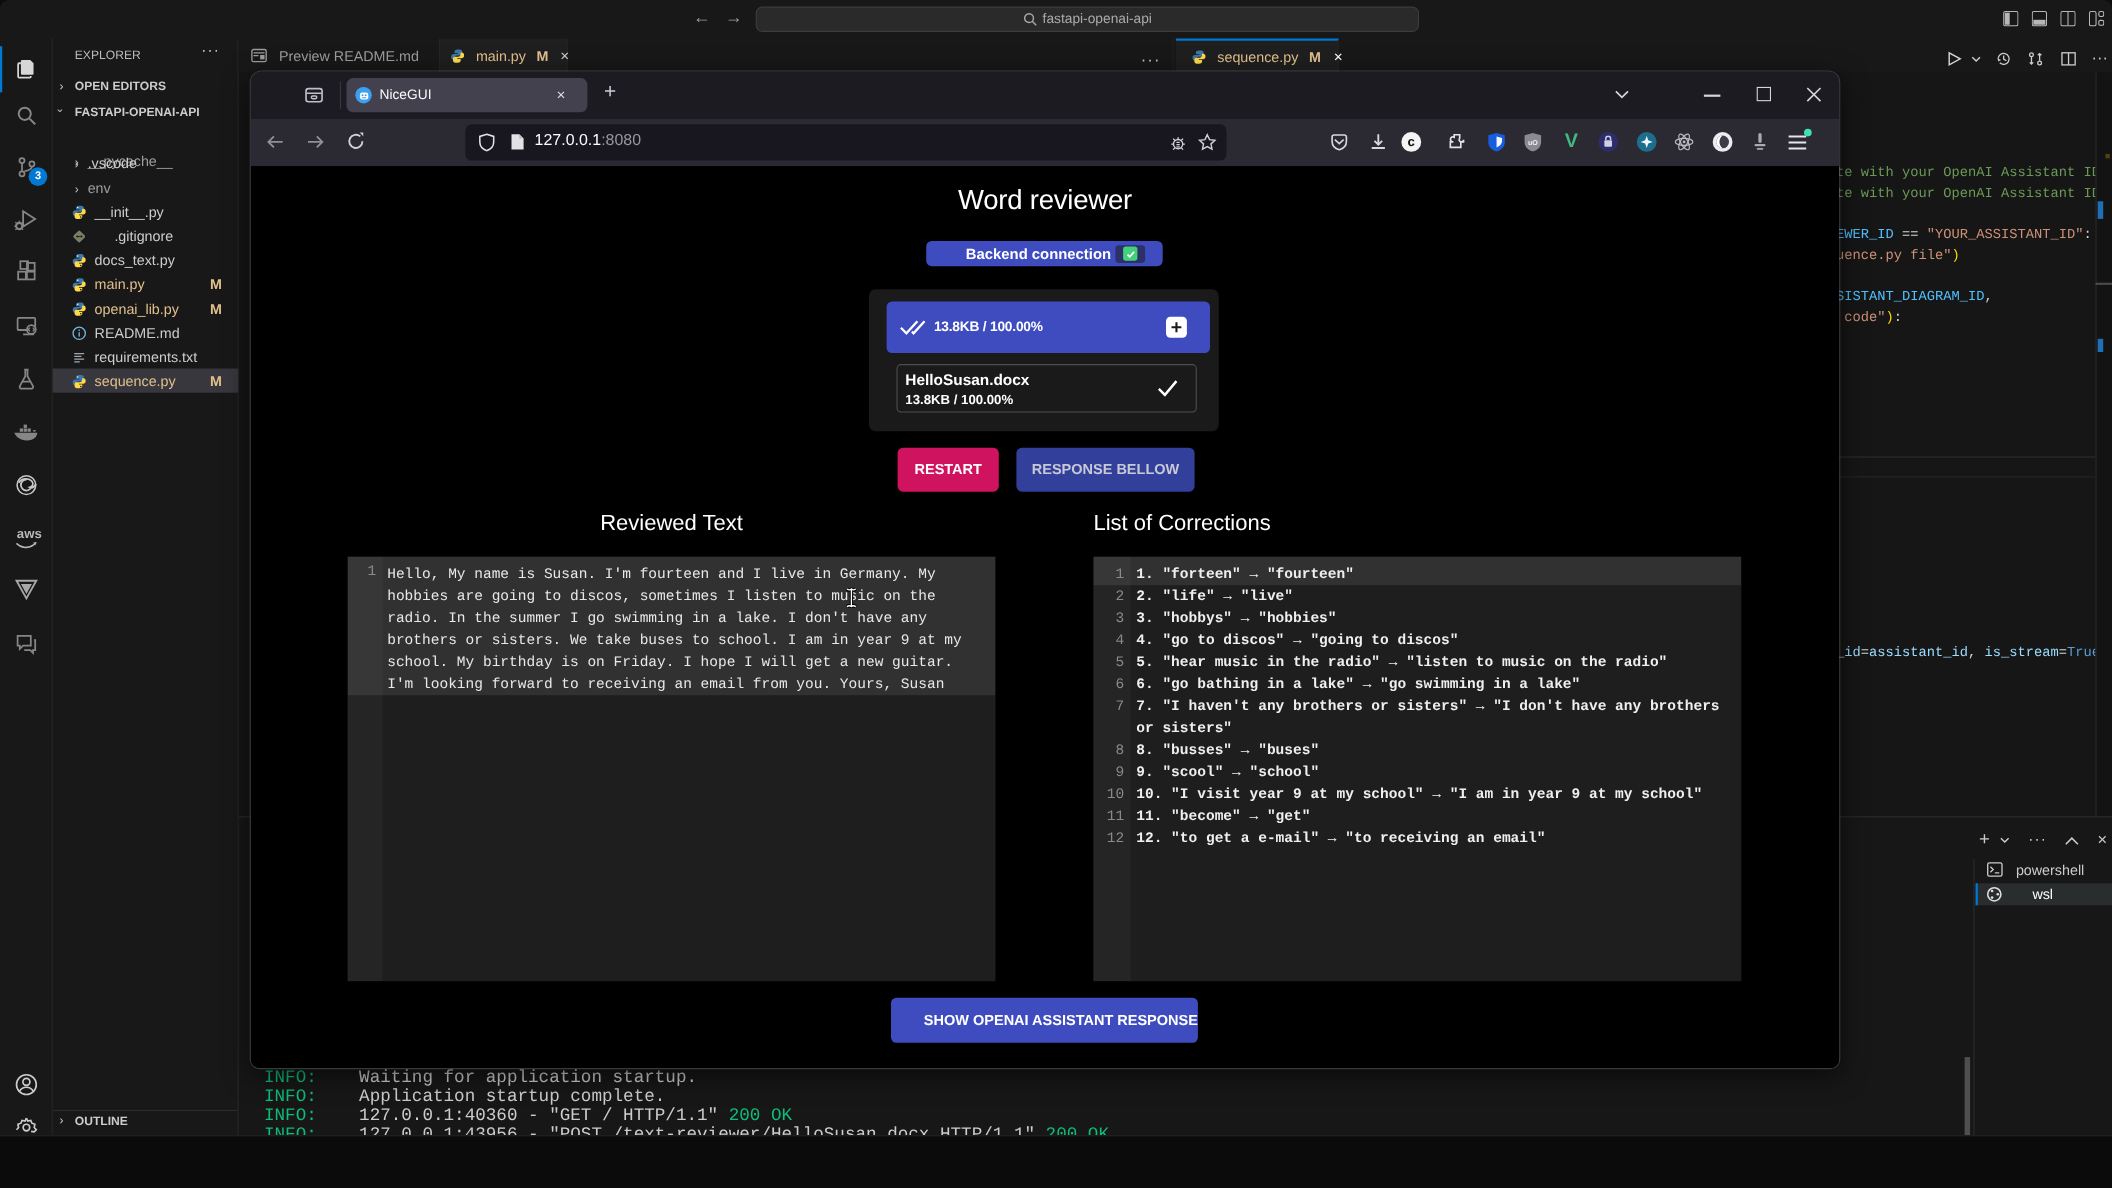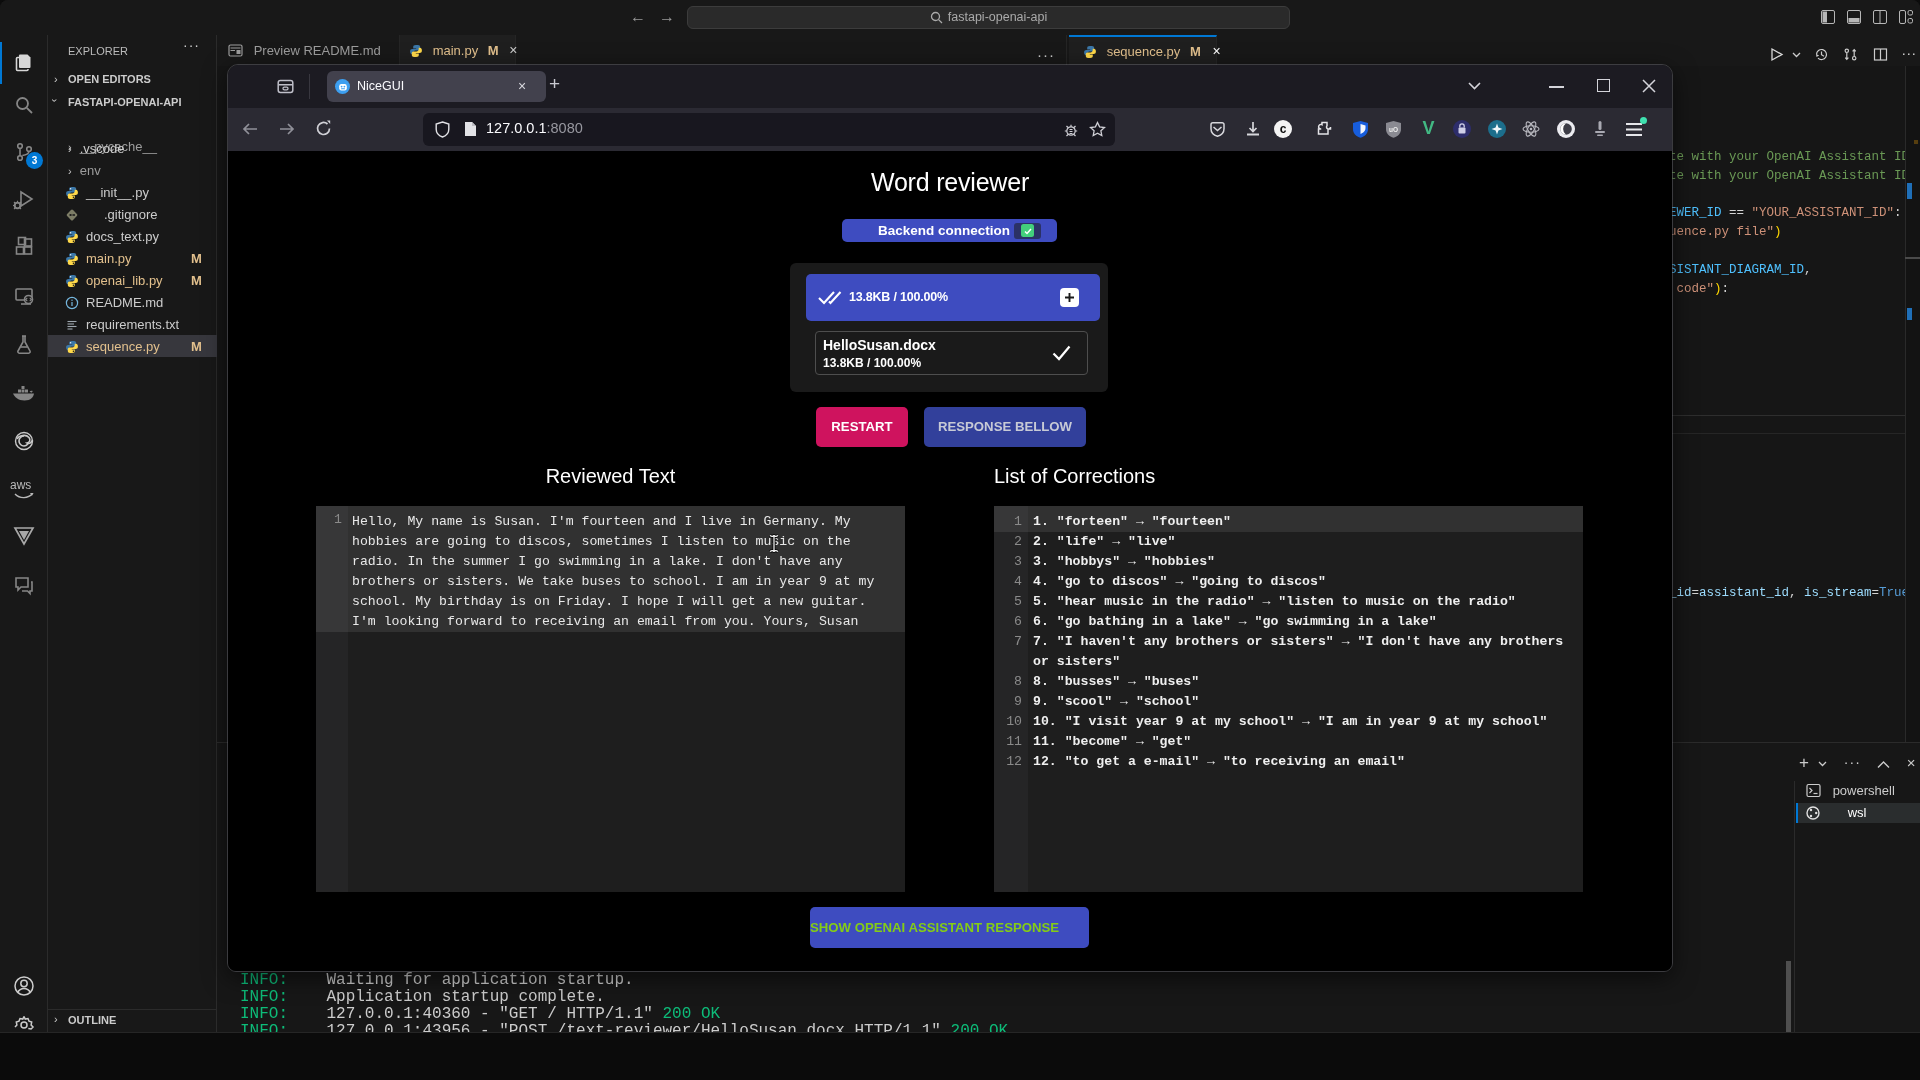--- a/index.html
+++ b/index.html
@@ -100,21 +100,21 @@
           <path d="M2 12.5h21c-.5 3.5-3 7-9.5 7S3.5 16 2 12.5z"></path>
           <path d="M18.5 10.5c1-.8 2.5-.9 3.5-.2-.7.3-1.3.8-1.5 1.5z"></path>
         </svg>
 
       <svg class="abs" style="left:12px;top:394px;" width="24" height="24" viewBox="0 0 24 24" fill="none">
           <circle cx="12" cy="12" r="8.5" stroke="#c8c8c8" stroke-width="1.4"></circle>
           <path d="M5 10c2-4 9-5 12-1.5 2 2.5.5 5-2 5.5 2.5 1.5 5-1 5.5-3" stroke="#c8c8c8" stroke-width="1.6" fill="none"></path>
           <path d="M12 7a5 5 0 0 0 0 10c2 0 3-1 4-2" stroke="#c8c8c8" stroke-width="1.6" fill="none"></path>
         </svg>
 
-      <div class="abs" style="left:10px;top:443px;width:28px;color:#b9b9b9;font-size:12px;font-weight:normal;text-align:left;letter-spacing:0;">aws</div>
+      <div class="abs" style="left:10px;top:443px;width:28px;color:#b9b9b9;font-size:12px;font-weight:bold;text-align:right;letter-spacing:0;">aws</div>
       <svg class="abs" style="left:14px;top:458px;" width="20" height="8" viewBox="0 0 20 8">
           <path d="M1 1c5 5 13 5 18-1" fill="none" stroke="#b9b9b9" stroke-width="1.4"></path>
           <path d="M16 0l3 0-1 3z" fill="#b9b9b9"></path>
         </svg>
 
       <svg class="abs" style="left:13px;top:491px;" width="22" height="20" viewBox="0 0 22 20">
           <path d="M2 2h18l-9 16z" fill="none" stroke="#a8a8a8" stroke-width="1.7"></path>
           <path d="M6 5h10l-5 9z" fill="#a8a8a8"></path>
         </svg>
 
@@ -337,21 +337,21 @@
 
     <div class="abs" id="fxtabs" style="left:0;top:0;width:1444px;height:43px;background:#1c1b22;">
 
       <svg class="abs" style="left:49px;top:13px;" width="17" height="17" viewBox="0 0 17 17">
           <rect x="1.2" y="2.5" width="14.6" height="12" rx="2.2" fill="none" stroke="#bfbfc9" stroke-width="1.5"></rect>
           <line x1="1.5" y1="6.8" x2="15.5" y2="6.8" stroke="#bfbfc9" stroke-width="1.5"></line>
           <rect x="6" y="9.2" width="5" height="2.6" rx="1.3" fill="none" stroke="#bfbfc9" stroke-width="1.3"></rect>
         </svg>
       <div class="abs" style="left:81px;top:9px;width:1px;height:25px;background:#38373f;"></div>
 
-      <div class="abs" style="left:87px;top:6px;width:219px;height:31px;background:#42414d;border-radius:6px;margin-left:12px;">
+      <div class="abs" style="left:87px;top:6px;width:219px;height:31px;background:#42414d;border-radius:6px;">
         <div class="abs" style="left:8px;top:8px;width:15px;height:15px;border-radius:50%;background:#3d9ff0;"></div>
         <svg class="abs" style="left:10.5px;top:10.5px;" width="10" height="10" viewBox="0 0 10 10">
             <rect x="1.2" y="2" width="7.6" height="6.5" rx="2.2" fill="#fff"></rect>
             <circle cx="3.6" cy="4.6" r="0.9" fill="#3d9ff0"></circle>
             <circle cx="6.4" cy="4.6" r="0.9" fill="#3d9ff0"></circle>
             <rect x="3" y="6.3" width="4" height="1" rx="0.5" fill="#3d9ff0"></rect>
           </svg>
         <span class="abs" style="left:30px;top:8px;color:#fbfbfe;font-size:12.5px;">NiceGUI</span>
         <span class="abs" style="left:191px;top:7px;color:#d8d8de;font-size:14px;">×</span>
       </div>
@@ -537,17 +537,17 @@
 6. "go bathing in a lake" → "go swimming in a lake"
 7. "I haven't any brothers or sisters" → "I don't have any brothers
 or sisters"
 8. "busses" → "buses"
 9. "scool" → "school"
 10. "I visit year 9 at my school" → "I am in year 9 at my school"
 11. "become" → "get"
 12. "to get a e-mail" → "to receiving an email"</div>
       </div>
 
-      <div class="abs" style="left:582px;top:756px;width:279px;height:41px;background:#3e4cc0;border-radius:5px;color:#84cc16;font-size:13.2px;font-weight:bold;text-align:left;line-height:41px;white-space:nowrap;">SHOW OPENAI ASSISTANT RESPONSE</div>
+      <div class="abs" style="left:582px;top:756px;width:279px;height:41px;background:#3e4cc0;border-radius:5px;color:#ffffff;font-size:13.2px;font-weight:bold;text-align:right;line-height:41px;white-space:nowrap;">SHOW OPENAI ASSISTANT RESPONSE</div>
     </div>
   </div>
 
 </div>
 
 </body></html>

